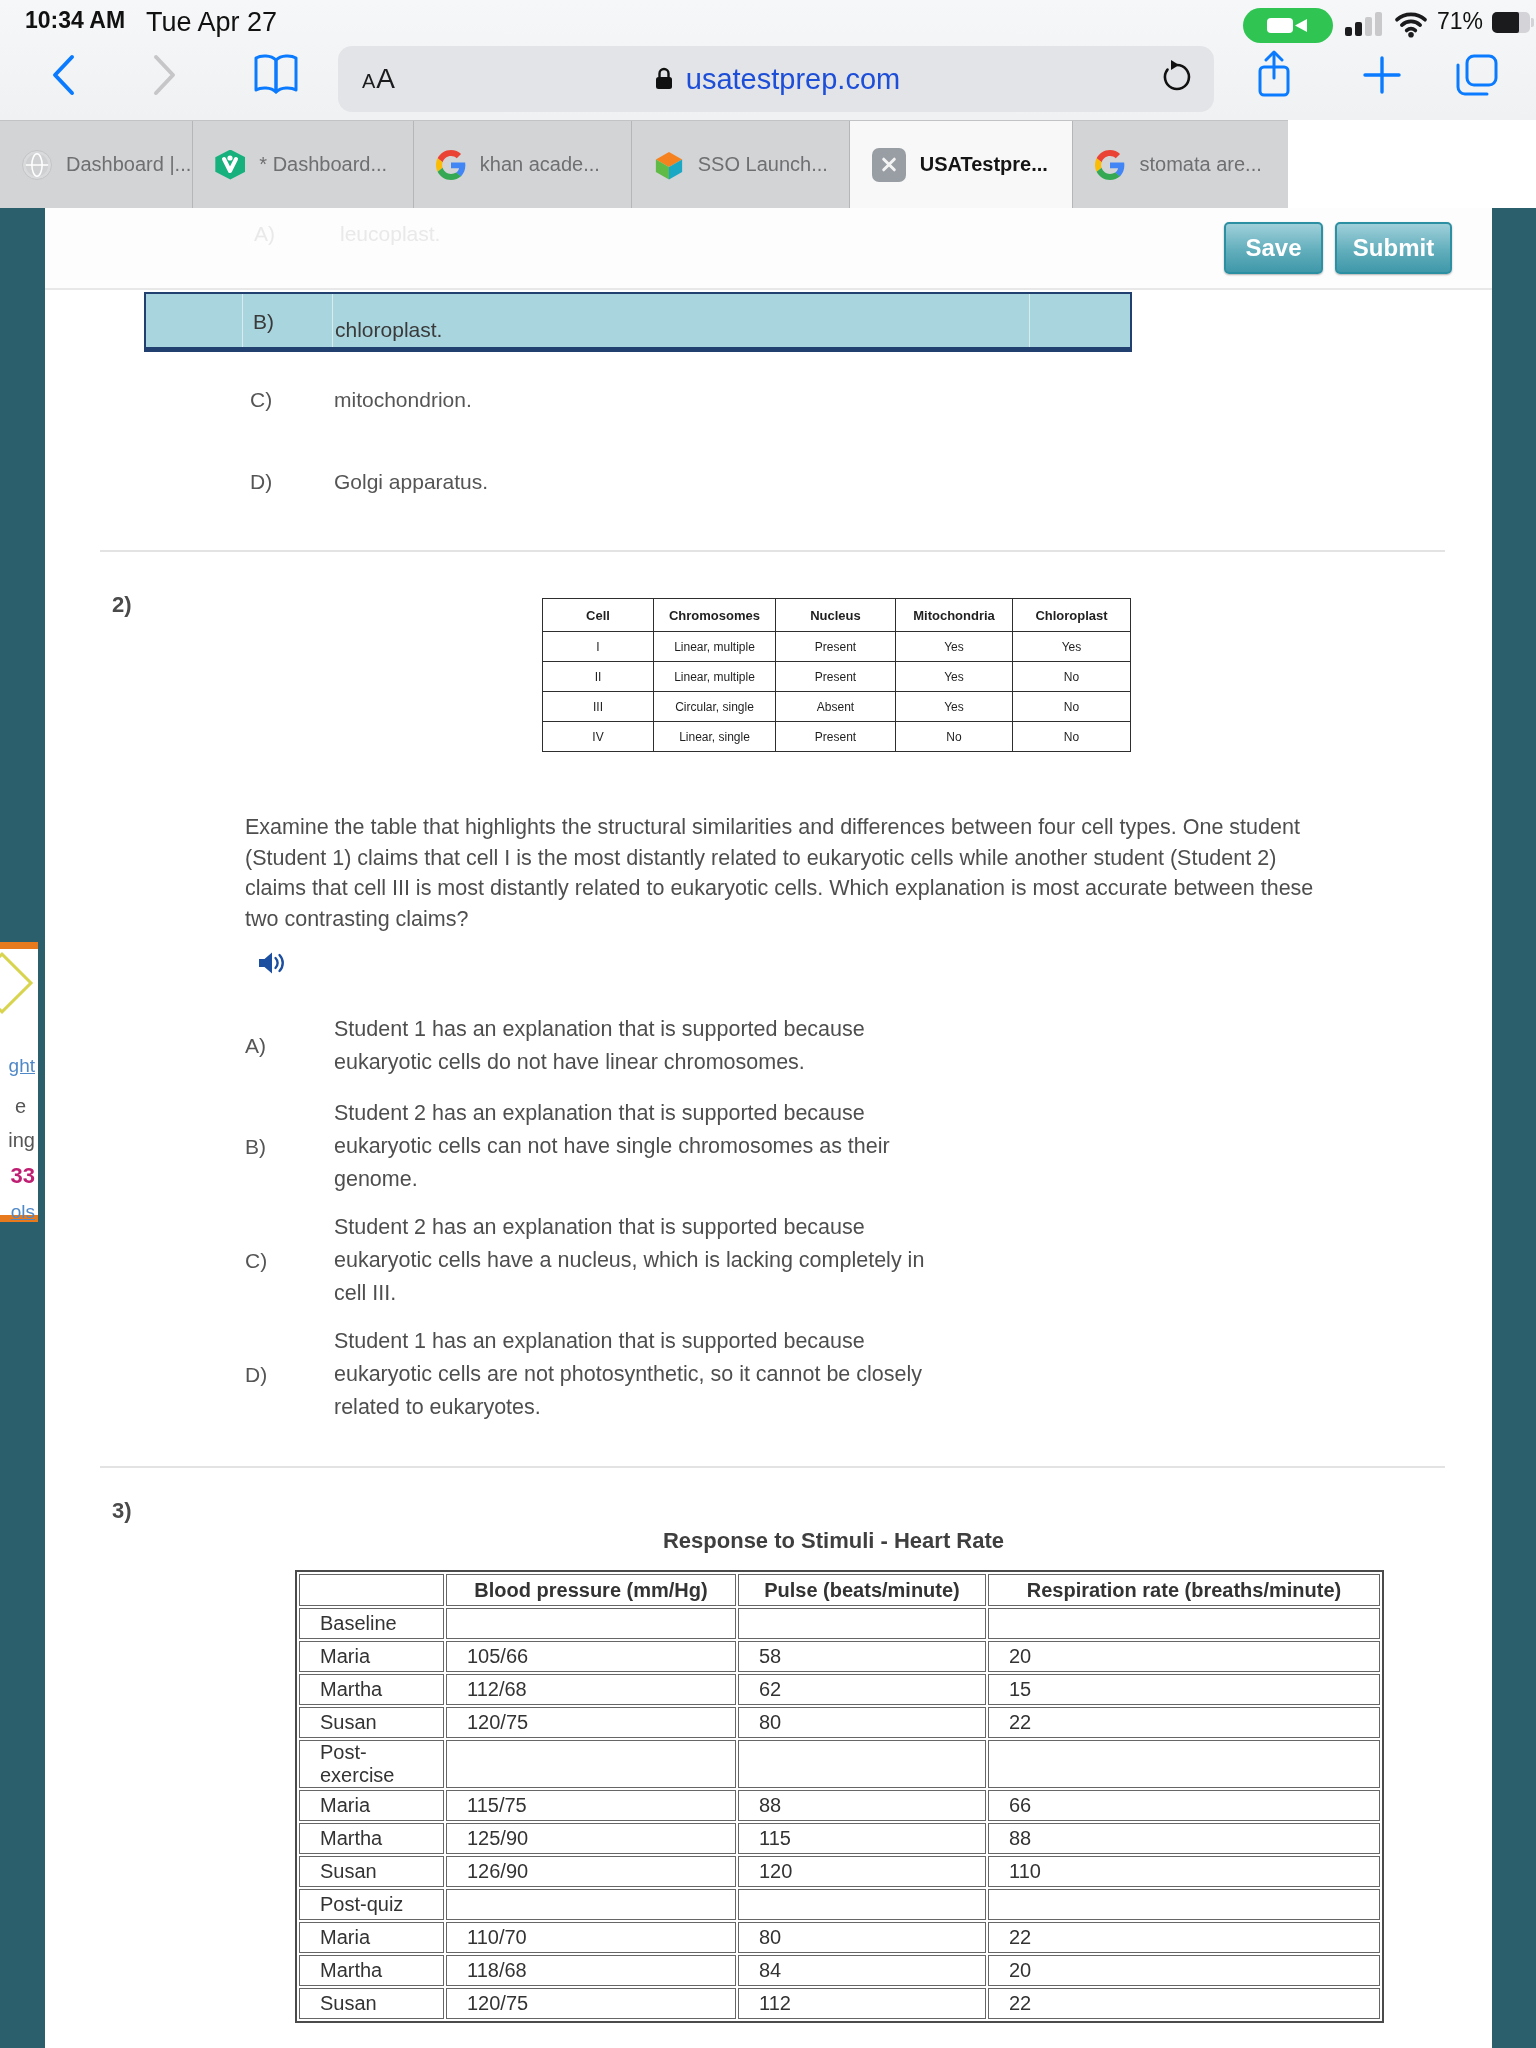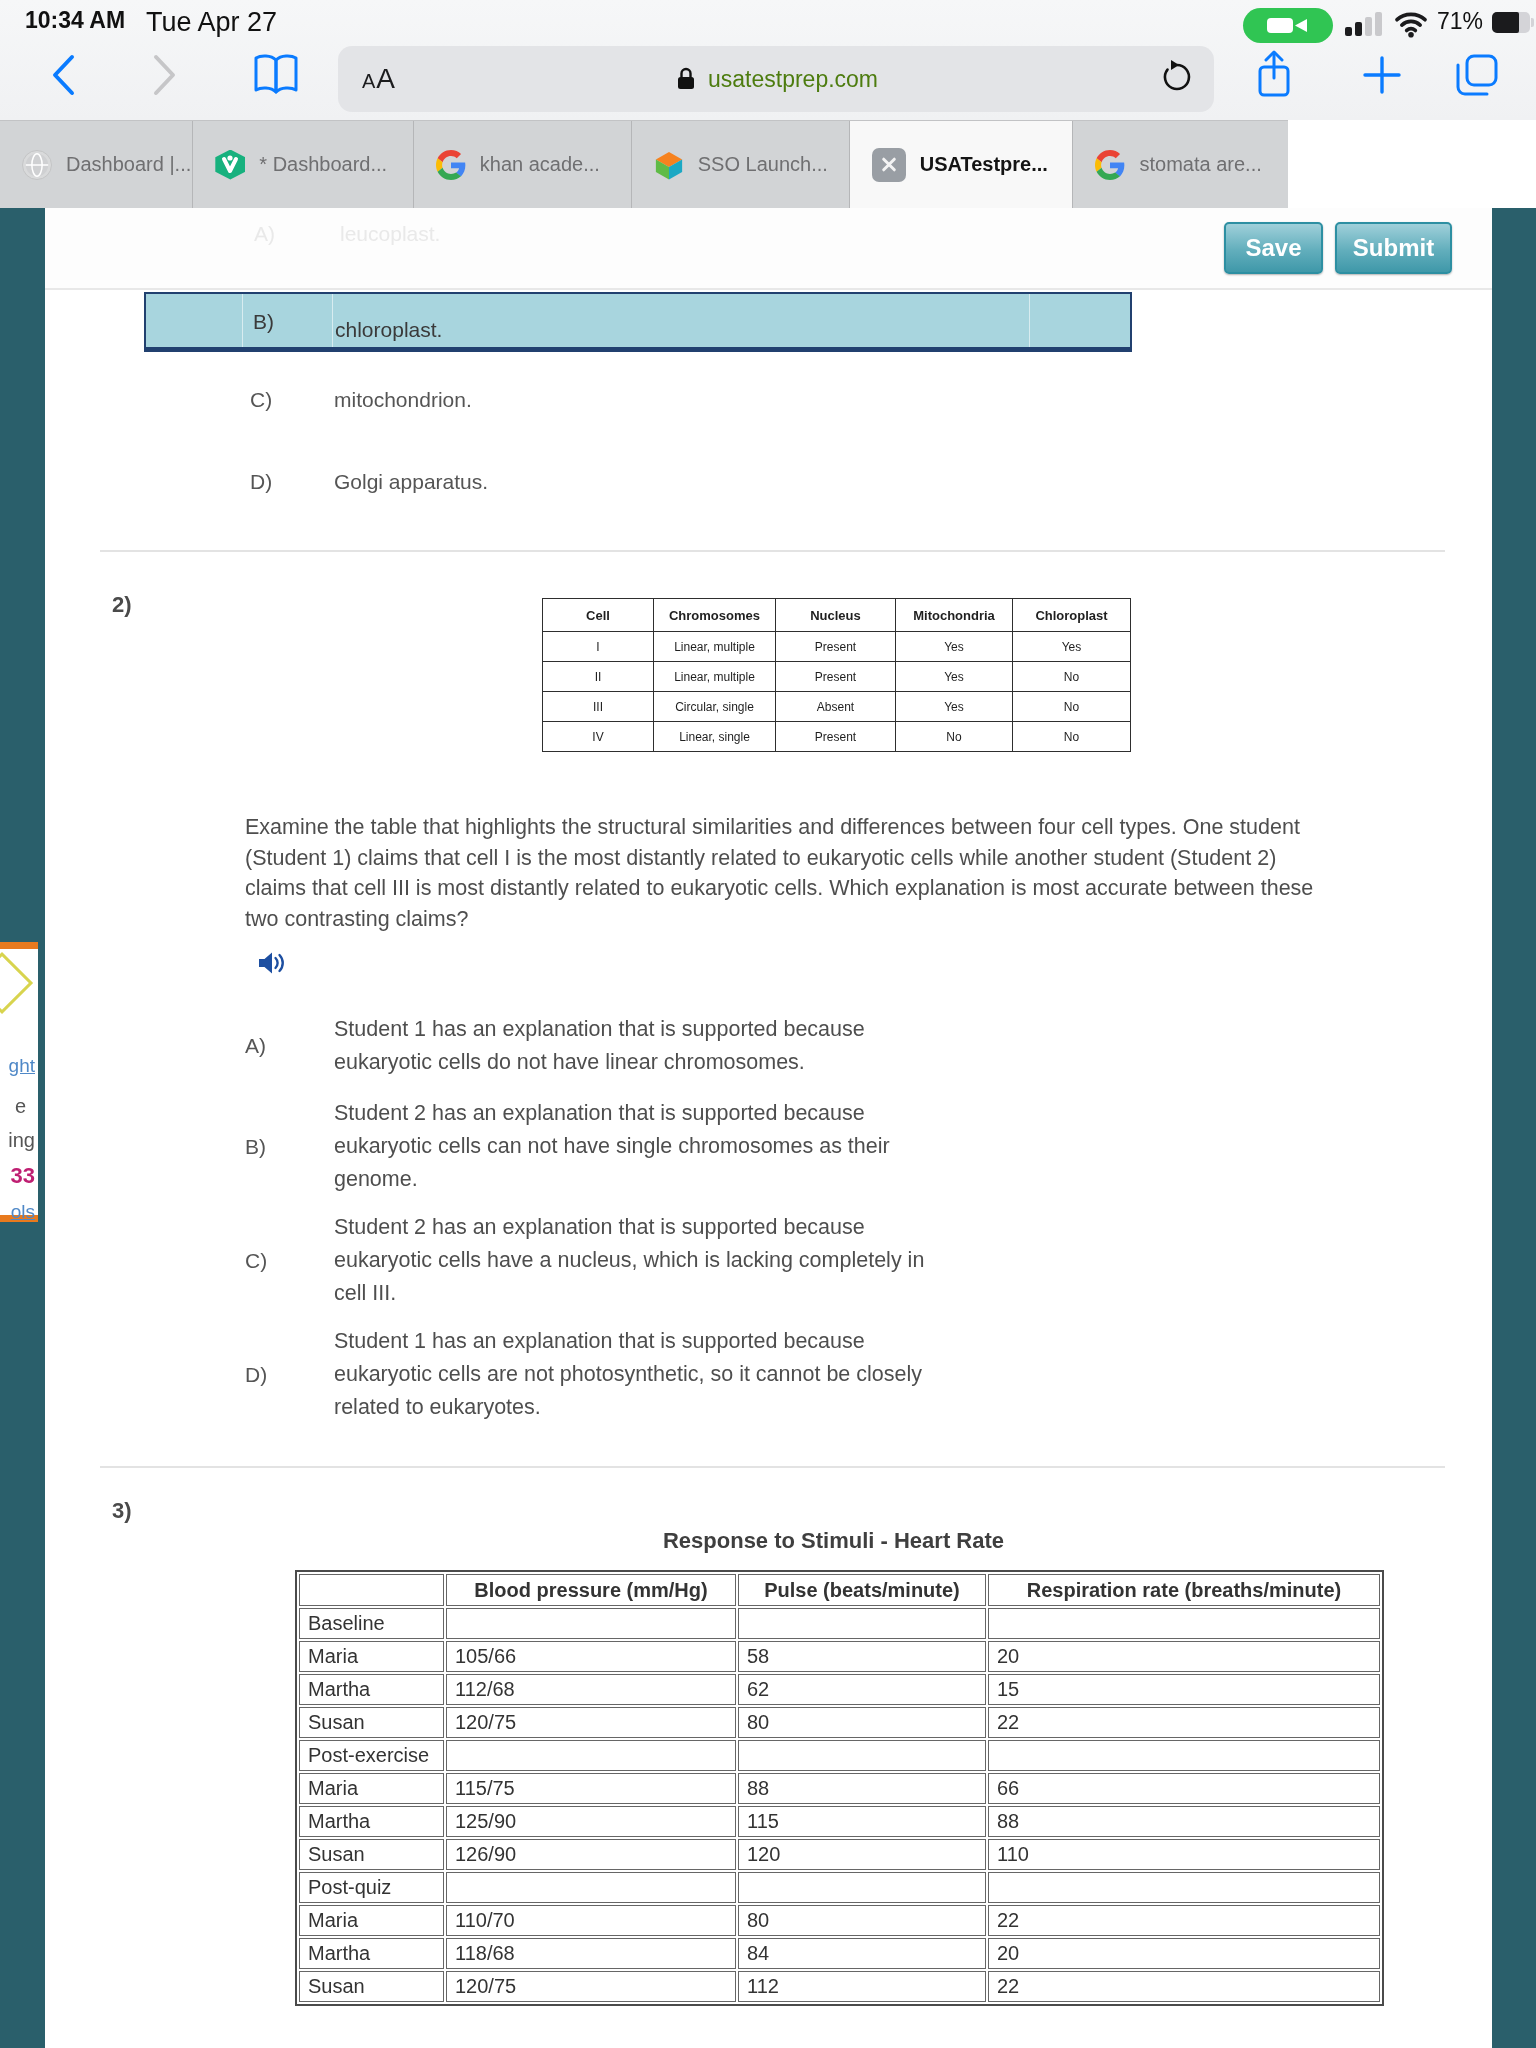--- a/index.html
+++ b/index.html
@@ -21,21 +21,21 @@
   .bat { position:absolute; left:1492px; top:12px; width:38px; height:21px; border-radius:5px; background:#d4d4d8; }
   .bat-fill { position:absolute; left:0; top:0; height:100%; width:71%; border-radius:5px 2px 2px 5px; background:#1b1b1d; }
   .bat-nub { position:absolute; right:-4px; top:6px; width:3px; height:9px; background:#d4d4d8; border-radius:0 2px 2px 0; }
 
   .tool-btn { position:absolute; top:40px; height:70px; display:flex; align-items:center; justify-content:center; }
   .addr { position:absolute; left:338px; top:46px; width:876px; height:66px; border-radius:14px; background:#e3e4e7;
           display:flex; align-items:center; }
   .aa { position:absolute; left:24px; color:#1c1c1e; letter-spacing:1px; }
   .aa .s { font-size:20px; } .aa .b { font-size:28px; }
   .addr-center { margin:0 auto; display:flex; align-items:center; gap:10px; }
-  .addr-url { font-size:23px; color:#4d7c0f; }
+  .addr-url { font-size:29px; color:#1d4ed8; }
   .reload { position:absolute; right:20px; }
 
   
   .tabbar { position:absolute; top:120px; left:0; width:1288px; height:88px; background:#d2d4d6;
             border-top:1px solid #c2c3c5; display:flex; z-index:20; }
   .tab { height:100%; display:flex; align-items:center; gap:14px; padding-left:22px;
          border-right:1px solid #b5b6b8; overflow:hidden; }
   .tab-label { font-size:20px; color:#6f6f71; white-space:nowrap; }
   .tab.active { background:#f8f8f8; }
   .tab.active .tab-label { color:#141414; }
@@ -83,21 +83,21 @@
   .speaker { position:absolute; left:256px; top:948px; }
 
   .q2opt { position:absolute; left:245px; display:flex; align-items:center; }
   .q2opt .letter { width:89px; font-size:21px; color:#555; flex:0 0 89px; align-self:center; }
   .q2opt .otext { font-size:21.5px; line-height:33px; color:#4e4e4e; white-space:pre-line; }
 
   .q3title { position:absolute; left:295px; top:1528px; width:1077px; text-align:center; font-size:22px;
              font-weight:700; color:#3f3f3f; }
   .t3 { position:absolute; left:295px; top:1570px; border-collapse:separate; border-spacing:2px;
         border:2px solid #4b4b4b; background:#fff; }
-  .t3 th,.t3 td { border:1px solid #666; background:#fff; color:#333; padding:0 8px; text-align:left; }
+  .t3 th,.t3 td { border:1px solid #666; background:#fff; color:#333; padding:0 20px; text-align:left; }
   .t3 th { font-size:20px; font-weight:700; height:32px; text-align:center; }
   .t3 td { font-size:20px; height:31px; }
 
   
   .widget { position:absolute; left:0; top:942px; width:38px; height:280px; background:#fff;
             border-top:7px solid #e87a1e; border-bottom:7px solid #e87a1e; z-index:8; }
   .diamond { position:absolute; left:-20px; top:12px; width:44px; height:44px; border:3px solid #d8d44e;
              transform:rotate(45deg); }
   .frag { position:absolute; right:3px; white-space:nowrap;margin-top:8px; }
   .frag-link { color:#4f88c7; text-decoration:underline; font-size:19px; }

